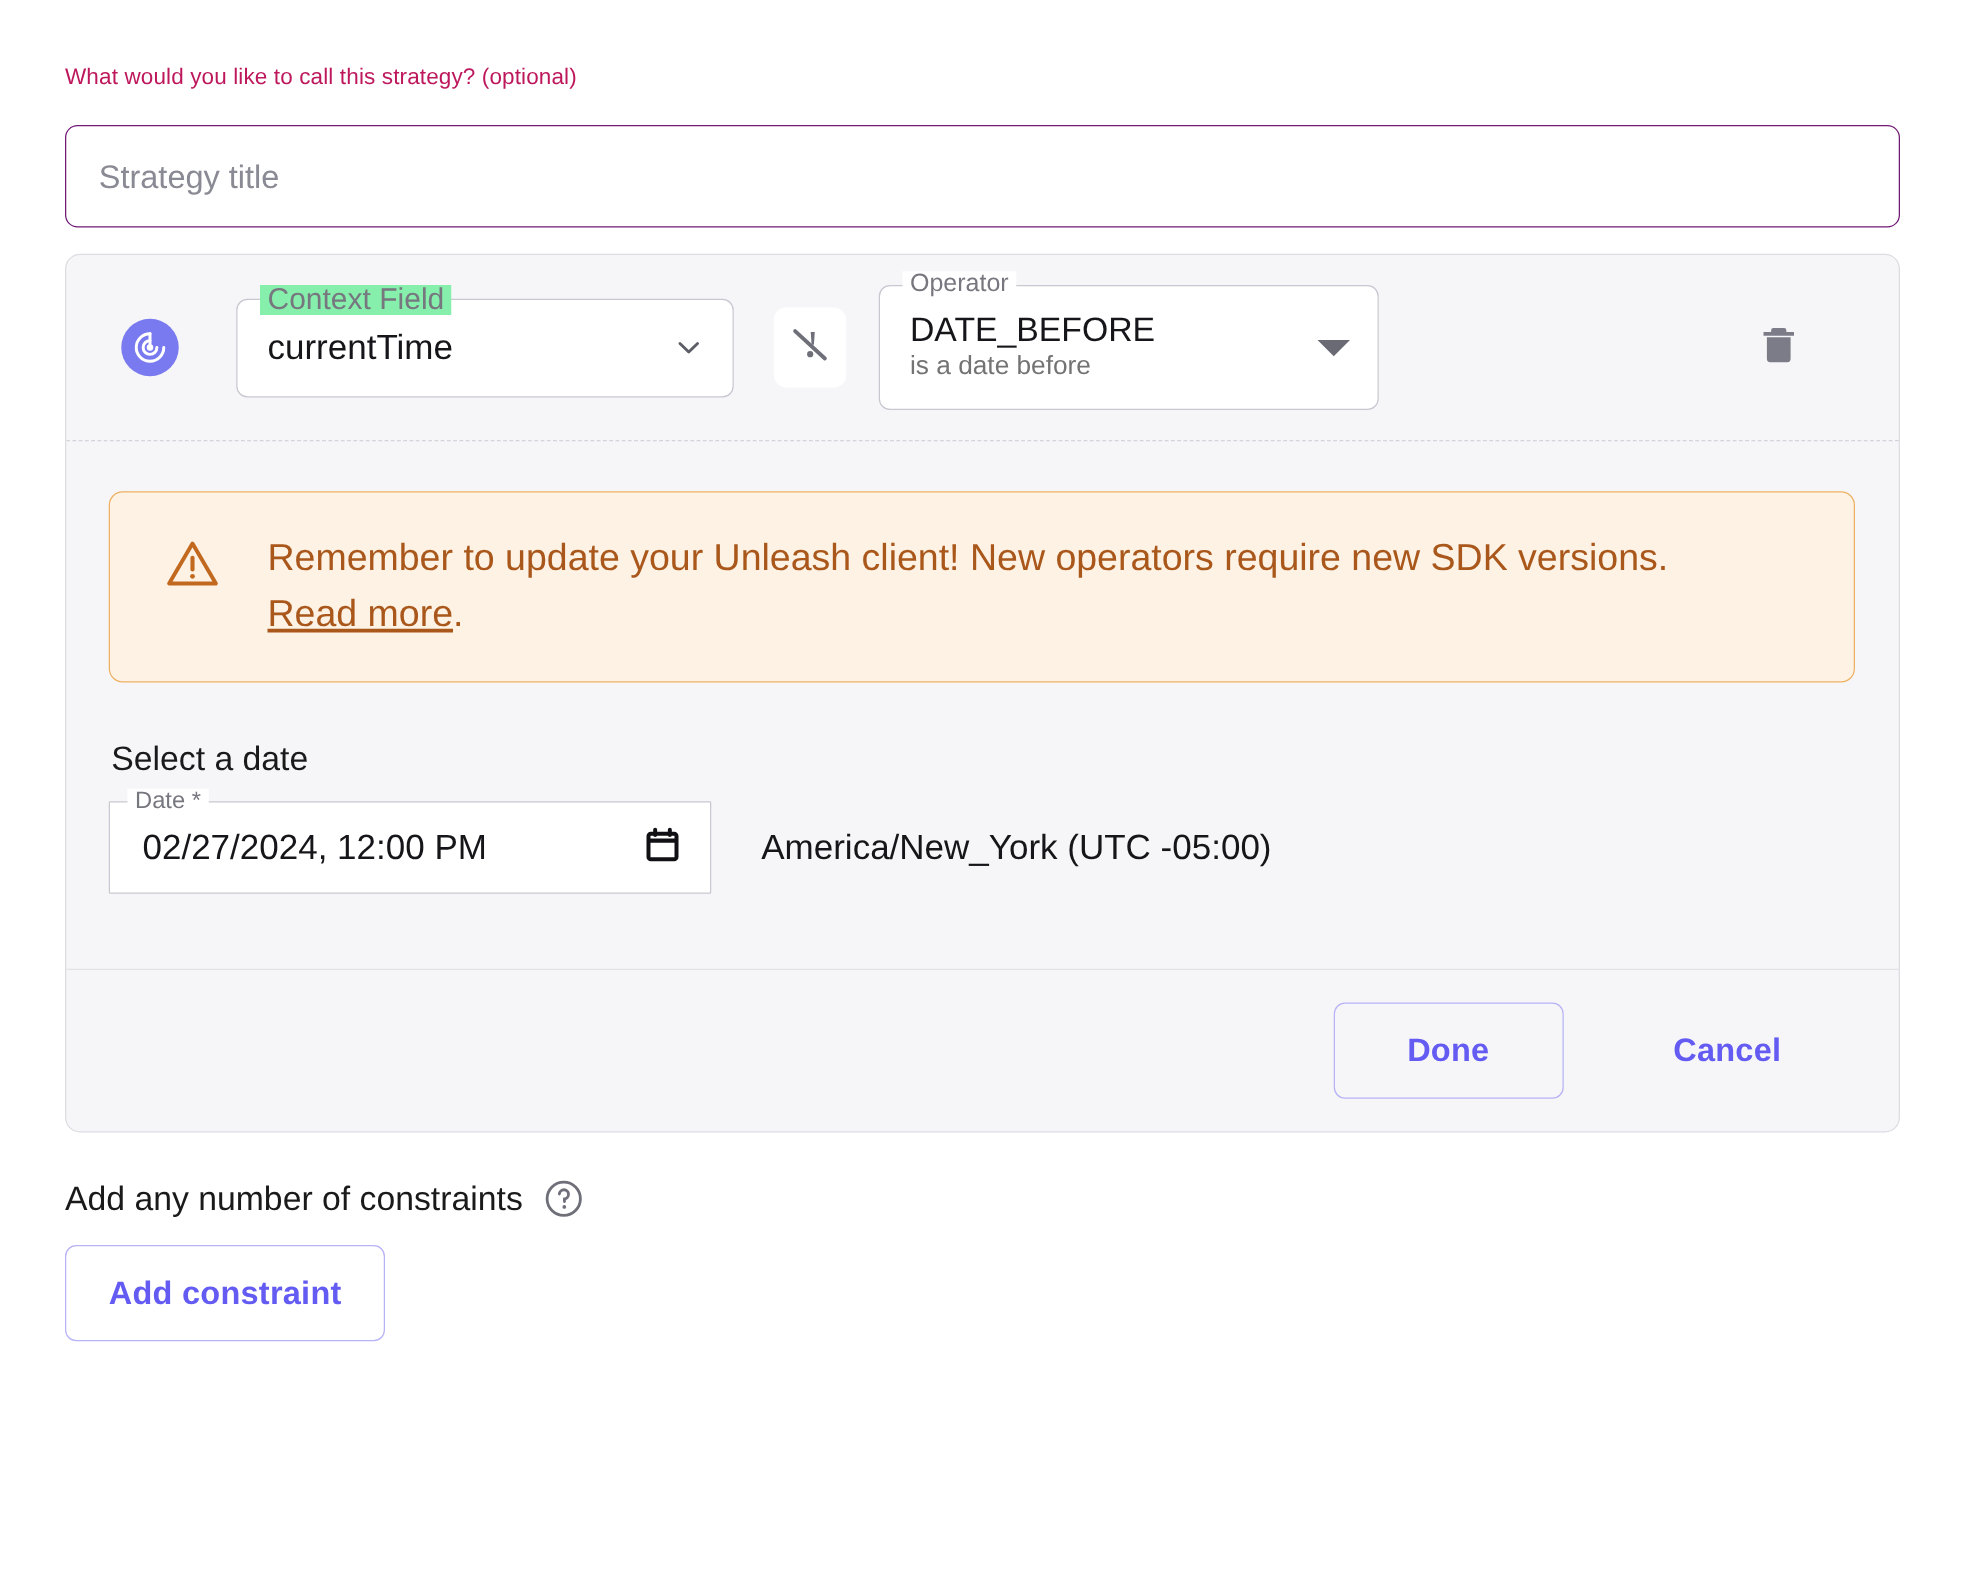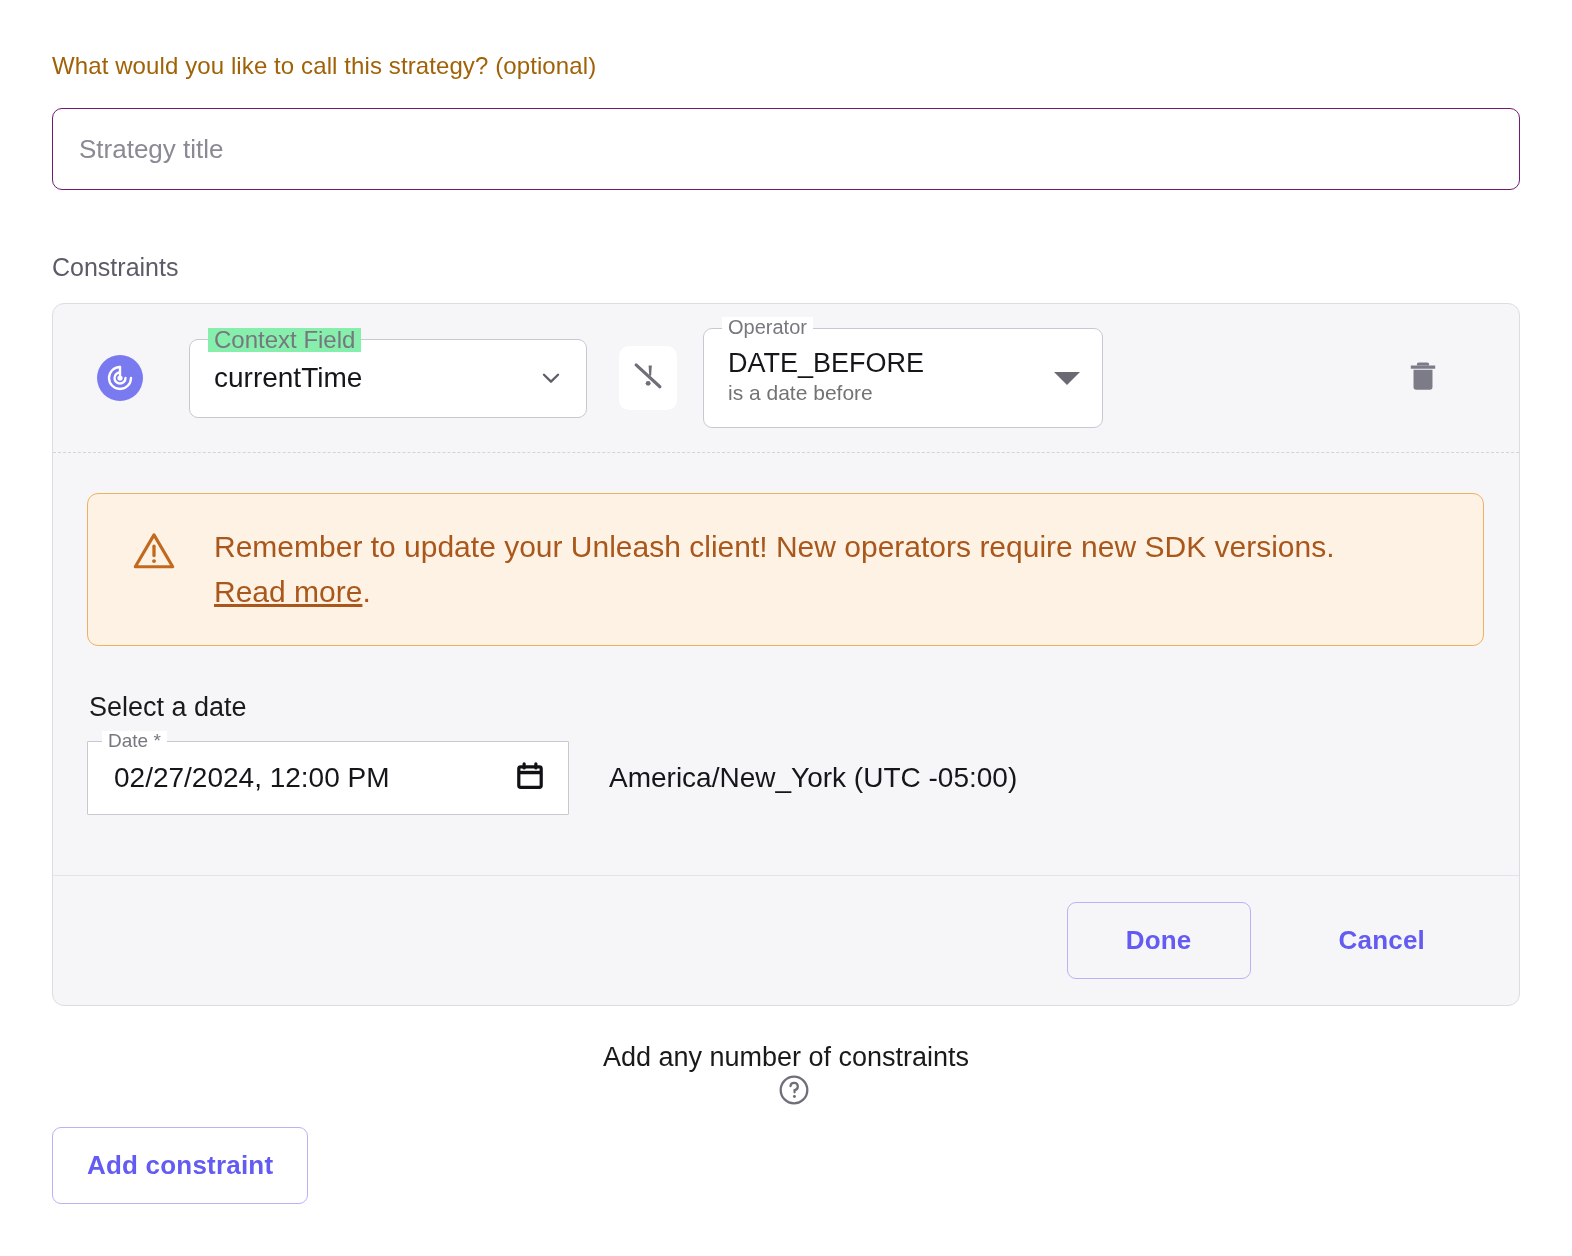--- a/index.html
+++ b/index.html
@@ -19,22 +19,22 @@
   .page {
     position: relative;
     width: 1572px;
     height: 1256px;
     box-sizing: border-box;
     padding: 0 52px;
   }
 
   
   .section-question {
-    font-size: 24px;
-    color: #a16207;
+    font-size: 18px;
+    color: #be185d;
     padding-top: 50px;
     line-height: 1.3;
     letter-spacing: 0.1px;
   }
 
   .title-input-wrap { margin-top: 27px; }
 
   .title-input {
     width: 100%;
     box-sizing: border-box;
@@ -309,21 +309,20 @@
     margin-right: 22px;
     cursor: pointer;
     letter-spacing: 0.2px;
   }
 
   
   .add-help-row {
     display: flex;
     align-items: center;
     margin-top: 36px;
-    flex-direction: column;
   }
   .add-help-text {
     font-size: 27px;
     color: #1a1a1a;
   }
   .help-icon {
     margin-left: 16px;
     display: flex;
     align-items: center;
   }
@@ -347,21 +346,20 @@
 <div class="page">
 
   
   <div class="section-question">What would you like to call this strategy? (optional)</div>
 
   <div class="title-input-wrap">
     <input class="title-input" type="text" placeholder="Strategy title" style="">
   </div>
 
   
-  <div class="constraints-label">Constraints</div>
 
   <div class="constraint-card">
 
     <div class="constraint-row">
 
       <span class="target-icon">
         <svg width="30" height="30" viewBox="0 0 24 24" aria-hidden="true">
           <g fill="none" stroke="#ffffff" stroke-width="1.9" stroke-linecap="round">
             <path d="M12 3.2 A8.8 8.8 0 1 0 20.8 12"></path>
             <path d="M12 7.6 A4.4 4.4 0 1 0 16.4 12"></path>

